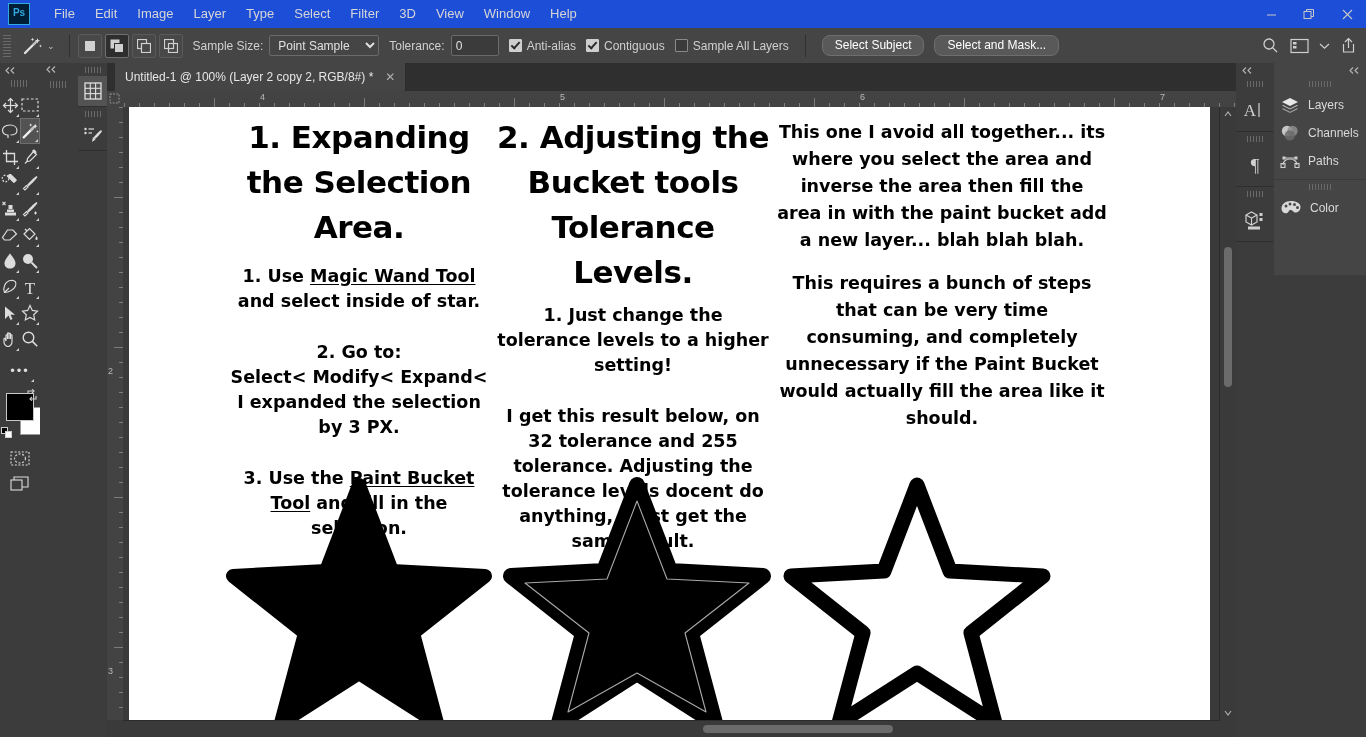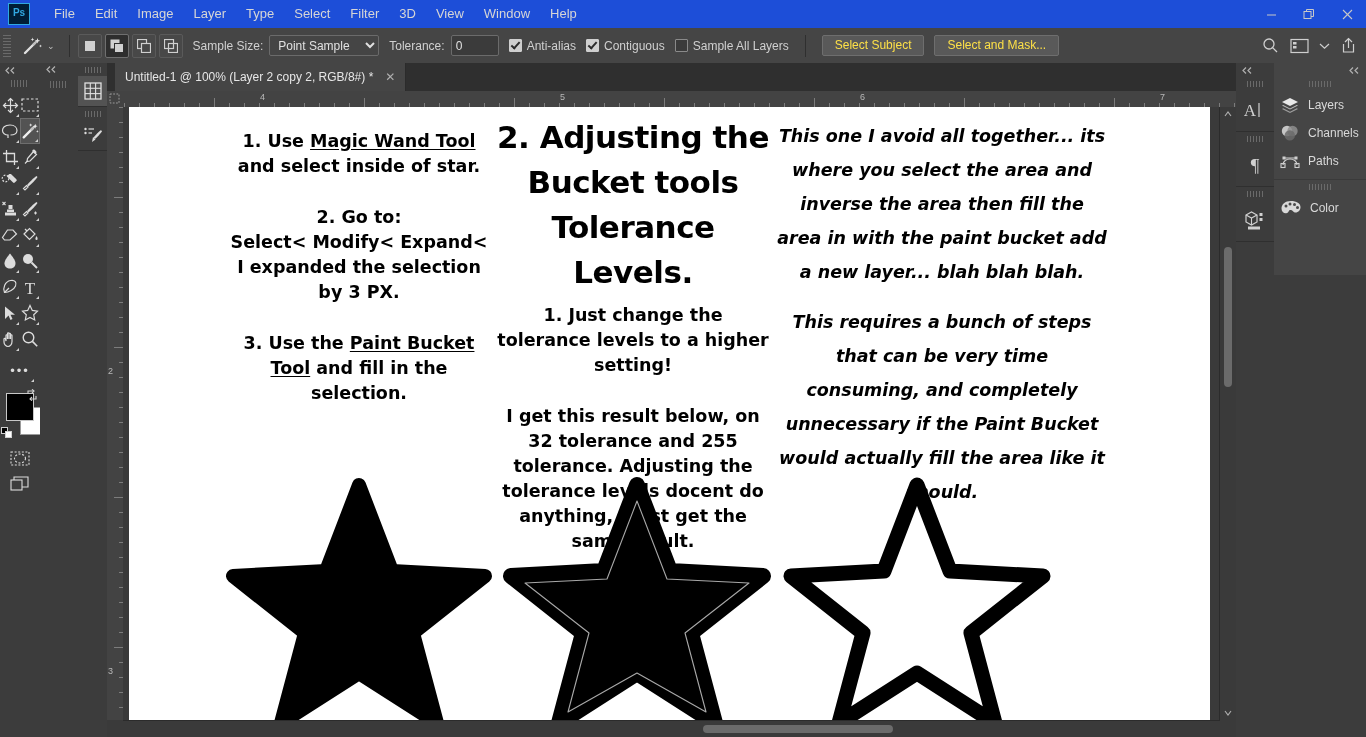--- a/index.html
+++ b/index.html
@@ -61,22 +61,22 @@
     font-family:"Liberation Sans", sans-serif;
   }
   .cb-wrap{display:flex;align-items:center;margin-left:10px;}
   .cbox{width:11px;height:11px;border:1px solid #8a8a8a;background:#3b3b3b;
     border-radius:1px;margin-right:5px;position:relative;}
   .cbox.on{background:#cfcfcf;border-color:#cfcfcf;}
   .cbox.on:after{content:"";position:absolute;left:3px;top:0px;width:3px;height:7px;
     border:solid #2b2b2b;border-width:0 2px 2px 0;transform:rotate(42deg);}
   .cb-txt{font-size:12px;color:#d0d0d0;}
   .obtn{
-    height:21px;background:#595959;border:1px solid #6e6e6e;border-radius:2px;
-    color:#fde047;font-size:12px;padding:0 12px;line-height:19px;
+    height:21px;background:#595959;border:1px solid #6e6e6e;border-radius:8px;
+    color:#ffffff;font-size:12px;padding:0 12px;line-height:19px;
     font-family:"Liberation Sans", sans-serif;cursor:default;
   }
   .obar-right{position:absolute;right:6px;top:0;height:35px;display:flex;align-items:center;gap:6px;}
   .ricon{width:24px;height:24px;display:flex;align-items:center;justify-content:center;}
 
   
   .leftdock{
     position:absolute;left:0;top:63px;width:40px;height:674px;background:#3c3c3c;
   }
   .dock-collapse{height:14px;display:flex;align-items:center;justify-content:flex-start;
@@ -155,21 +155,21 @@
   .heading{
     font-weight:bold;font-size:31px;line-height:45px;letter-spacing:-0.5px;
   }
   .heading.h3{font-size:29px;line-height:45px;}
   .body{
     font-weight:bold;font-size:17.5px;line-height:25px;margin-top:14px;
   }
   .body.tight{margin-top:8px;}
   .body.n2{margin-top:26px;}
   .body.n3{margin-top:26px;}
-  .body.c3{margin-top:4px;line-height:34px;font-style:italic;}
+  .body.c3{margin-top:4px;line-height:27px;}
   .u{text-decoration:underline;text-underline-offset:2px;}
 
   .stars{position:absolute;left:0;top:368px;width:1081px;height:245px;}
   .starbox{position:absolute;top:0;width:280px;height:250px;}
   .sb1{left:90px;}
   .sb2{left:368px;}
   .sb3{left:648px;}
 
   
   .vscroll{position:absolute;right:0;top:16px;width:16px;height:613px;background:#3a3a3a;
@@ -746,20 +746,21 @@
         <div class="rlabelv" style="top: 259px;">2</div>
         <div class="rlabelv" style="top: 559px;">3</div>
       </div>
 
     <div class="canvas-wrap">
       <div class="canvas">
 
         <div class="cols">
 
           <div class="col col1">
+            <div class="heading">1. Expanding the Selection Area.</div>
             <div class="body">
               <span>1. Use </span><span class="u">Magic Wand Tool</span><span> and select inside of star.</span>
             </div>
             <div class="body n2" style="white-space:pre-line;">2. Go to:
 Select&lt; Modify&lt; Expand&lt;
 I expanded the selection by 3 PX.</div>
             <div class="body n3">
               <span>3. Use the </span><span class="u">Paint Bucket Tool</span><span> and fill in the selection.</span>
             </div>
           </div>

